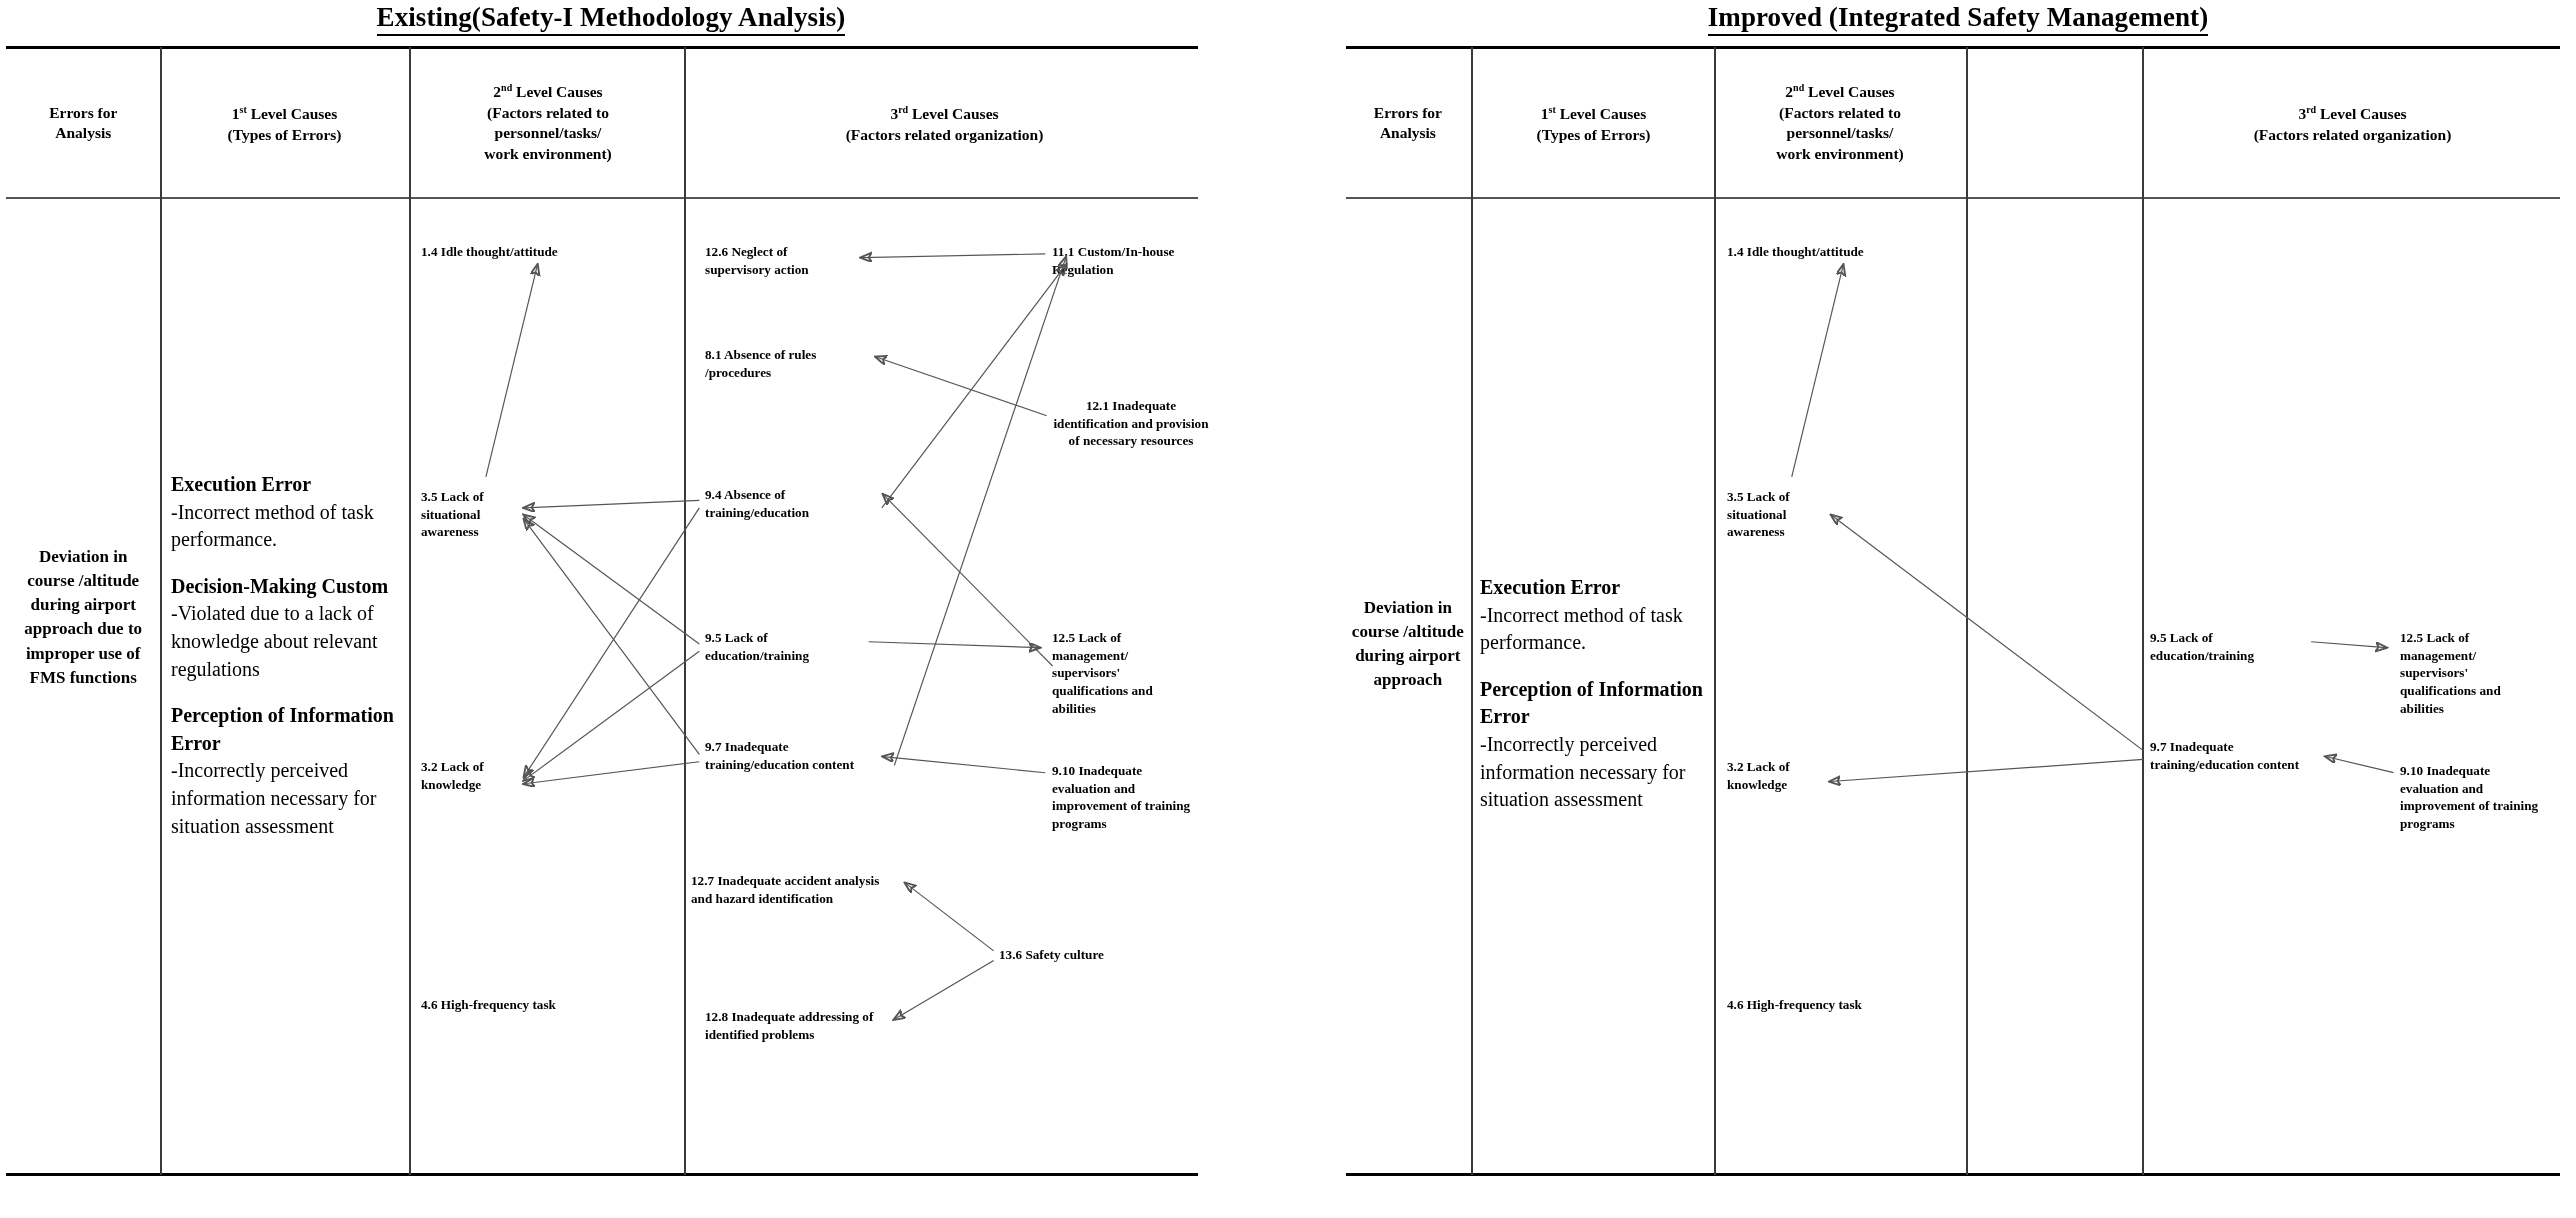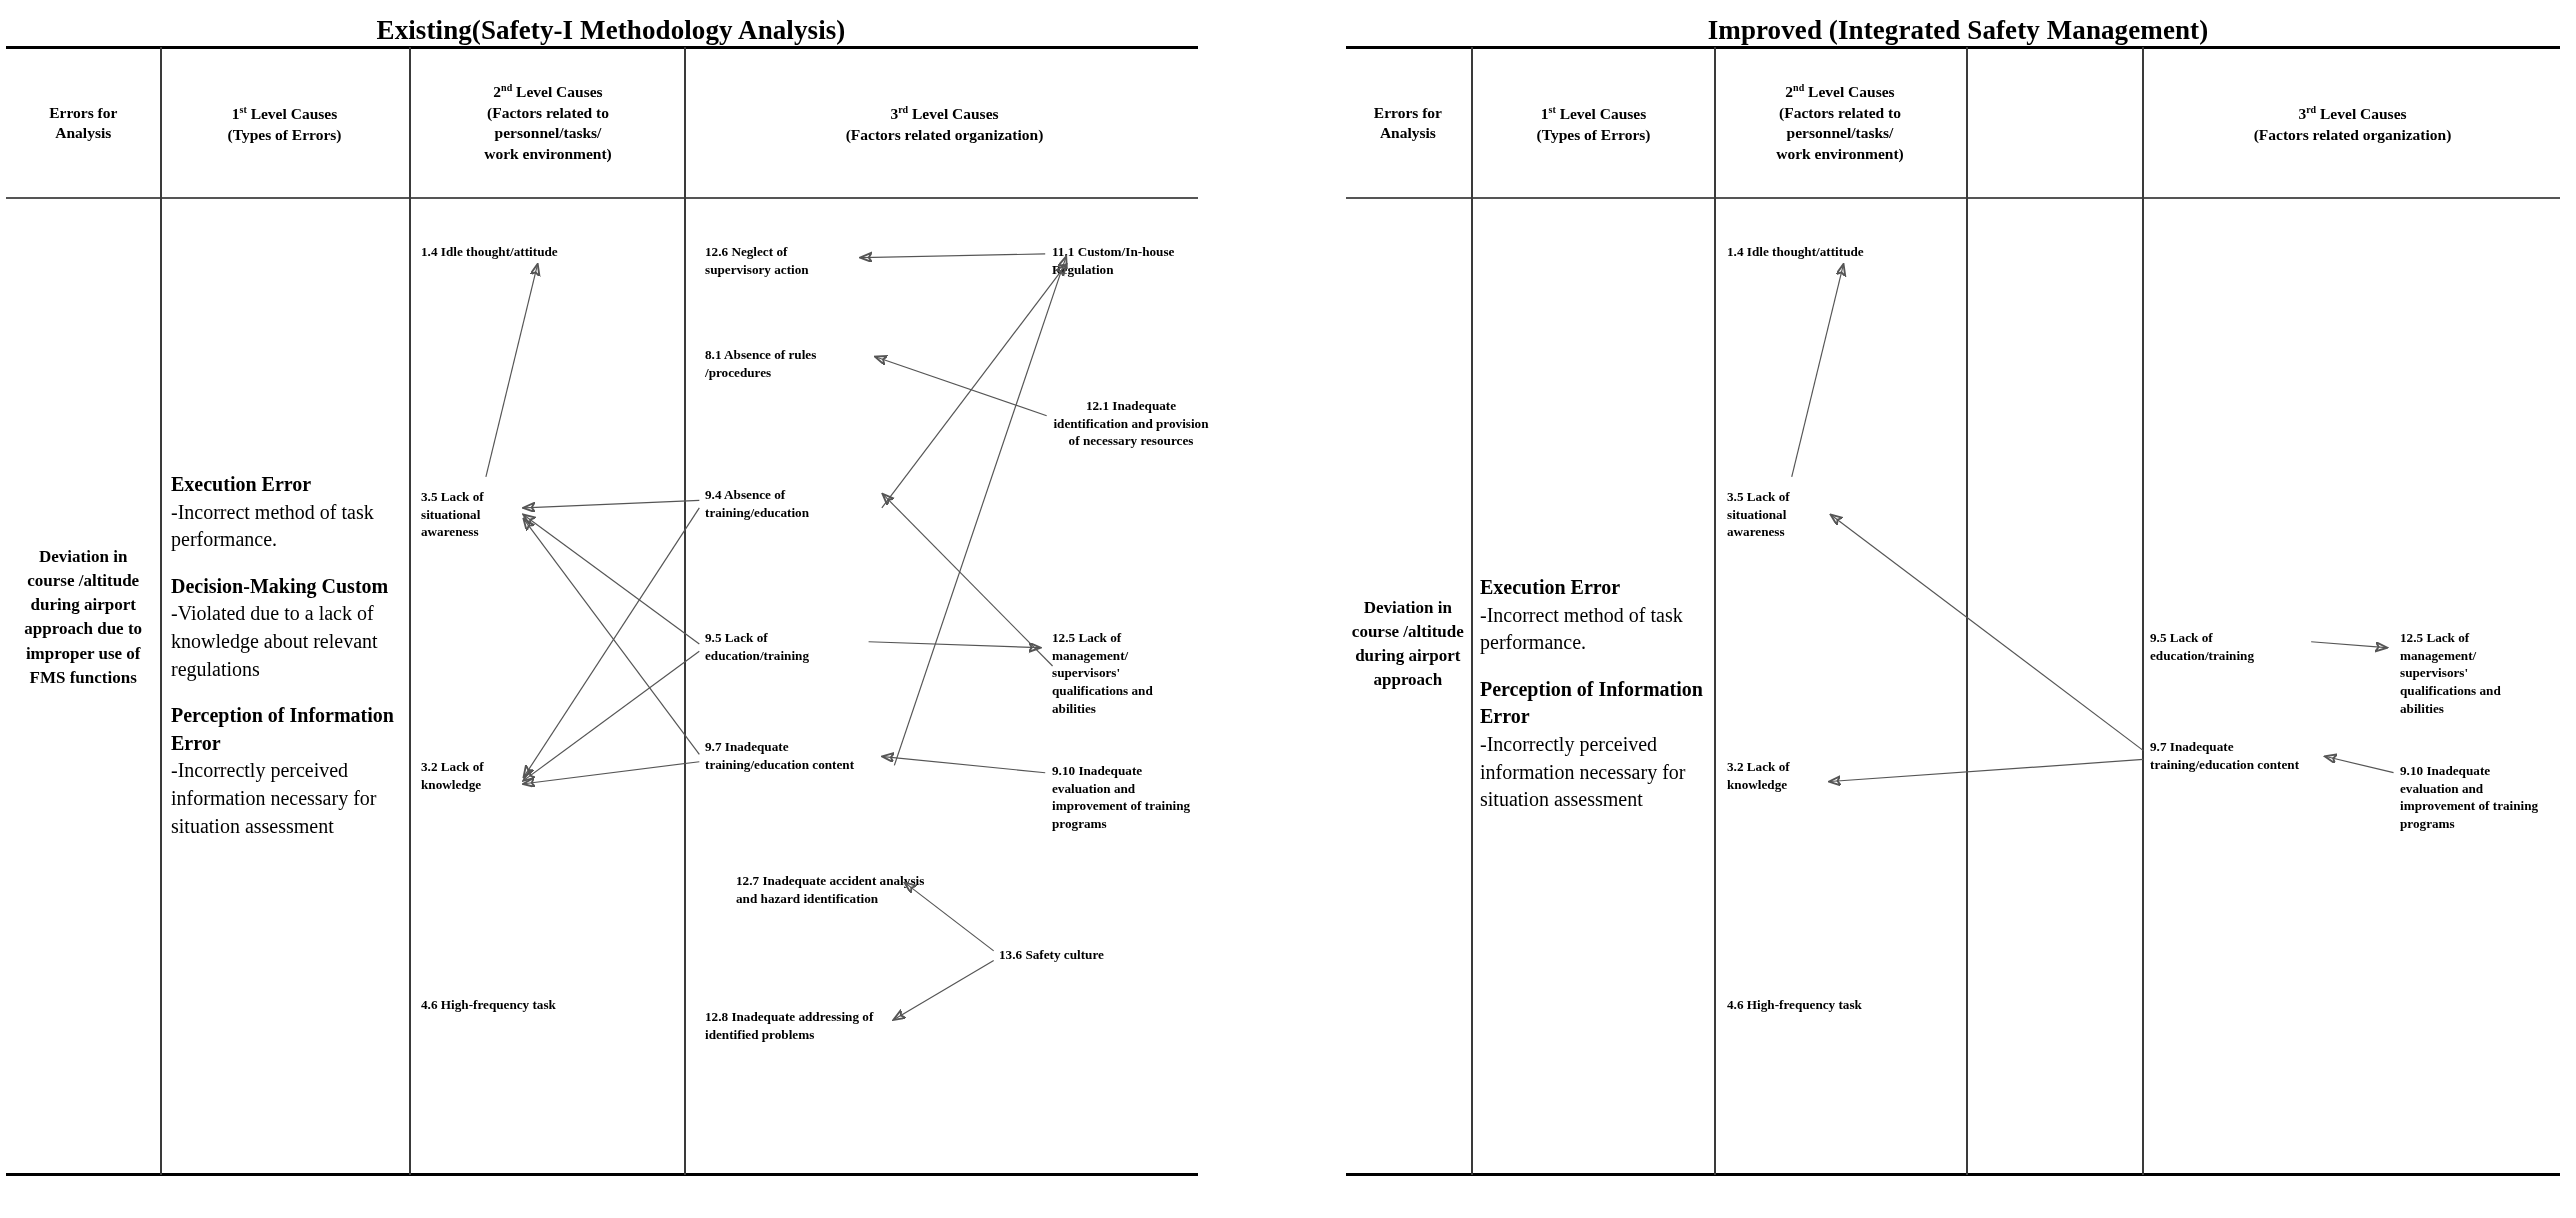--- a/index.html
+++ b/index.html
@@ -3,21 +3,21 @@
 <meta charset="utf-8">
 <style>
   html,body{margin:0;padding:0;background:#ffffff;}
   body{width:2576px;height:1218px;font-family:"Liberation Serif",serif;color:#000;overflow:hidden;position:relative;}
 
   .panel{position:absolute;top:0;height:1218px;}
   #panel-existing{left:0;width:1222px;}
   #panel-improved{left:1340px;width:1236px;}
 
   .panel-title{
-    position:absolute;left:0;width:100%;top:15px;height:38px;
+    position:absolute;left:0;width:100%;top:2px;height:38px;
     text-align:center;font-size:27px;font-weight:bold;
     font-family:"Liberation Serif",serif;
     letter-spacing:0.1px;
   }
   .panel-title span{border-bottom:2.2px double #000;padding-bottom:1.5px;}
   .rule{position:absolute;background:#000;}
   .rule.thick{height:2.9px;}
   .rule.thin{height:1.5px;background:#555;}
   .vrule{position:absolute;width:1.5px;background:#3a3a3a;}
 
@@ -89,21 +89,21 @@
   <div class="node" style="left:421px;width:221px;top:243px;">1.4 Idle thought/attitude</div>
   <div class="node" style="left:421px;width:110px;top:488px;">3.5 Lack of situational awareness</div>
   <div class="node" style="left:421px;width:110px;top:758px;">3.2 Lack of knowledge</div>
   <div class="node" style="left:421px;width:162px;top:996px;">4.6 High-frequency task</div>
 
   <div class="node" style="left:705px;width:140px;top:243px;">12.6 Neglect of supervisory action</div>
   <div class="node" style="left:705px;width:162px;top:346px;">8.1 Absence of rules /procedures</div>
   <div class="node" style="left:705px;width:166px;top:486px;">9.4 Absence of training/education</div>
   <div class="node" style="left:705px;width:158px;top:629px;">9.5 Lack of education/training</div>
   <div class="node" style="left:705px;width:166px;top:738px;">9.7 Inadequate training/education content</div>
-  <div class="node" style="left:736px;width:195px;top:872px;">12.7 Inadequate accident analysis and hazard identification</div>
+  <div class="node" style="left:691px;width:195px;top:872px;">12.7 Inadequate accident analysis and hazard identification</div>
   <div class="node" style="left:705px;width:195px;top:1008px;">12.8 Inadequate addressing of identified problems</div>
 
   <div class="node" style="left:1052px;width:140px;top:243px;">11.1 Custom/In-house Regulation</div>
   <div class="node" style="left:1052px;width:158px;top:397px;text-align:center;">12.1 Inadequate identification and provision of necessary resources</div>
   <div class="node" style="left:1052px;width:136px;top:629px;">12.5 Lack of management/ supervisors' qualifications and abilities</div>
   <div class="node" style="left:1052px;width:144px;top:762px;">9.10 Inadequate evaluation and improvement of training programs</div>
   <div class="node" style="left:999px;width:169px;top:946px;">13.6 Safety culture</div>
 
   <svg class="arrows" viewBox="0 0 1660 1655">
     <defs>

